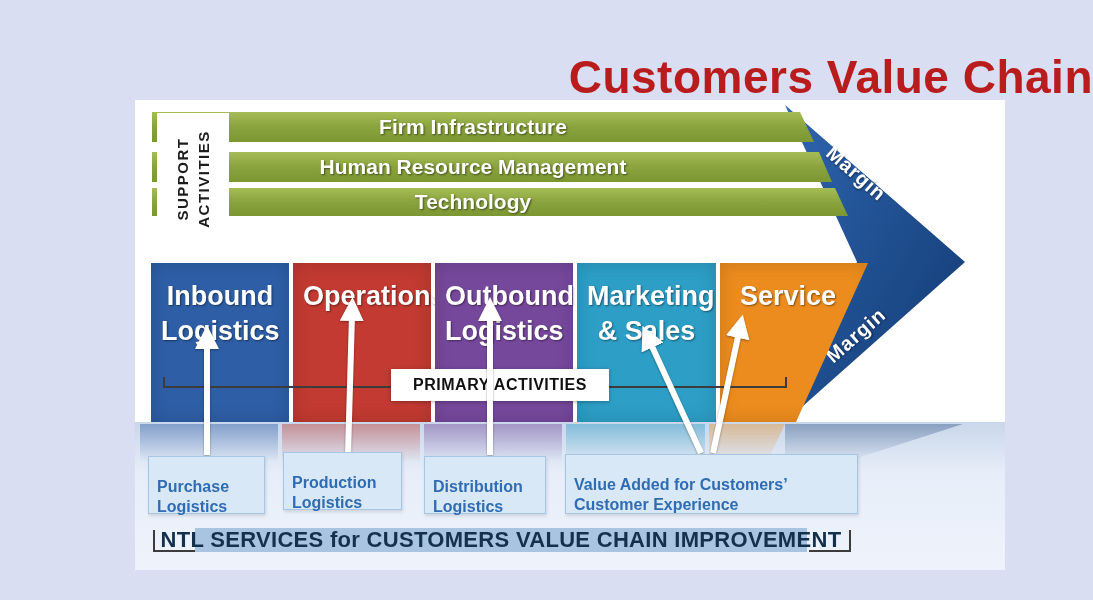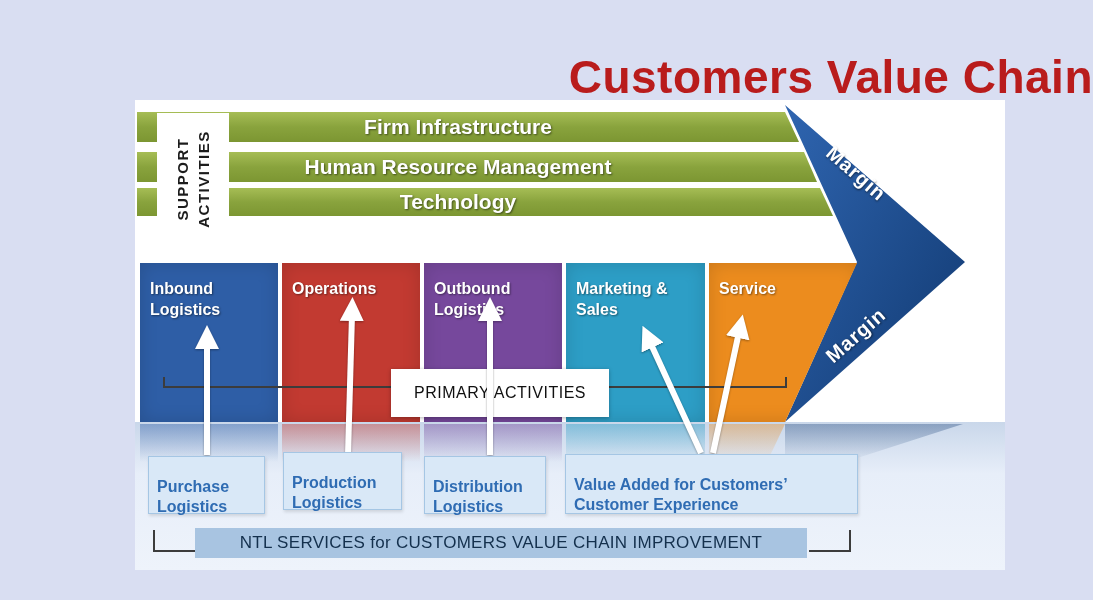--- a/index.html
+++ b/index.html
@@ -14,21 +14,21 @@
   }
   .panel{
     position:absolute;left:135px;top:100px;width:870px;height:470px;
     background:#ffffff;
   }
   .lower-wash{
     position:absolute;left:0;top:322px;width:870px;height:148px;
     background:linear-gradient(to bottom,#c9d7ea 0%,#e7eef9 35%,#eef3fb 100%);
   }
   .bar{
-    position:absolute;left:2px;width:722px;box-sizing:border-box;
+    position:absolute;left:17px;width:722px;box-sizing:border-box;
     background:linear-gradient(to bottom,#a6bd55 0%,#89a33d 50%,#7c9632 100%);
     color:#fff;font-weight:bold;font-size:21px;text-align:center;
     text-shadow:1px 1px 2px rgba(0,0,0,.5);
     display:flex;align-items:center;justify-content:center;padding-right:80px;
   }
   .support-box{
     position:absolute;left:22px;top:13px;width:72px;height:132px;background:#fff;
     display:flex;align-items:center;justify-content:center;
   }
   .support-box .rot{
@@ -37,44 +37,44 @@
   }
   .chevron-svg{position:absolute;left:640px;top:0;width:200px;height:330px;}
   .margin-label{
     position:absolute;width:90px;text-align:center;color:#fff;font-weight:bold;
     font-size:20px;letter-spacing:1px;text-shadow:1px 1px 2px rgba(0,0,0,.45);
   }
   .margin-top{left:676px;top:62px;transform:rotate(41deg);}
   .margin-bottom{left:676px;top:224px;transform:rotate(-41deg);}
   .block{
     position:absolute;top:163px;height:159px;box-sizing:border-box;
-    color:#fff;font-weight:bold;font-size:16px;text-align:left;
+    color:#fff;font-weight:bold;font-size:27px;text-align:center;
     text-shadow:1px 1px 2px rgba(0,0,0,.45);padding:16px 10px 0 10px;
-    line-height:1.3;box-shadow:inset 0 0 18px rgba(0,0,0,.15);
+    line-height:1.3;box-shadow:inset 0 0 18px rgba(0,0,0,.15);margin-left:11px;
   }
   .refl{position:absolute;top:324px;height:38px;}
   .pa-line{position:absolute;left:28px;top:286px;width:624px;border-top:2px solid #3c3c3c;}
   .pa-tick{position:absolute;top:277px;width:2px;height:10px;background:#3c3c3c;}
   .pa-label{
-    position:absolute;left:256px;top:269px;width:218px;height:48px;background:#fff;
+    position:absolute;left:256px;top:269px;width:218px;height:32px;background:#fff;
     display:flex;align-items:center;justify-content:center;
-    font-weight:normal;font-size:16px;color:#101010;letter-spacing:.5px;
+    font-weight:bold;font-size:16px;color:#101010;letter-spacing:.5px;
     box-shadow:0 1px 4px rgba(0,0,0,.3);
   }
   .callout{
     position:absolute;box-sizing:border-box;background:#d9e8f7;
     border:1px solid #a5c6e4;color:#2f6cb3;font-weight:bold;font-size:16px;
     padding:20px 8px;line-height:1.25;box-shadow:1px 2px 3px rgba(0,0,0,.12);
   }
   .arrows{position:absolute;left:0;top:0;width:870px;height:470px;pointer-events:none;
     filter:drop-shadow(0 1px 1px rgba(0,0,0,.35));}
   .footer-band{
-    position:absolute;left:60px;top:428px;width:612px;height:30px;background:#a8c4e1;
+    position:absolute;left:60px;top:428px;width:612px;height:24px;background:#a8c4e1;
     display:flex;align-items:center;justify-content:center;
-    color:#14304d;font-weight:normal;font-size:17px;letter-spacing:.3px;white-space:nowrap;
+    color:#14304d;font-weight:bold;font-size:22px;letter-spacing:.3px;white-space:nowrap;
   }
   .bk{position:absolute;top:430px;height:20px;border-bottom:2px solid #3c3c3c;}
   .bk-left{left:18px;width:40px;border-left:2px solid #3c3c3c;}
   .bk-right{left:674px;width:40px;border-right:2px solid #3c3c3c;}
 </style>
 </head>
 <body>
 
 <div class="title">Customers Value Chain</div>
 

